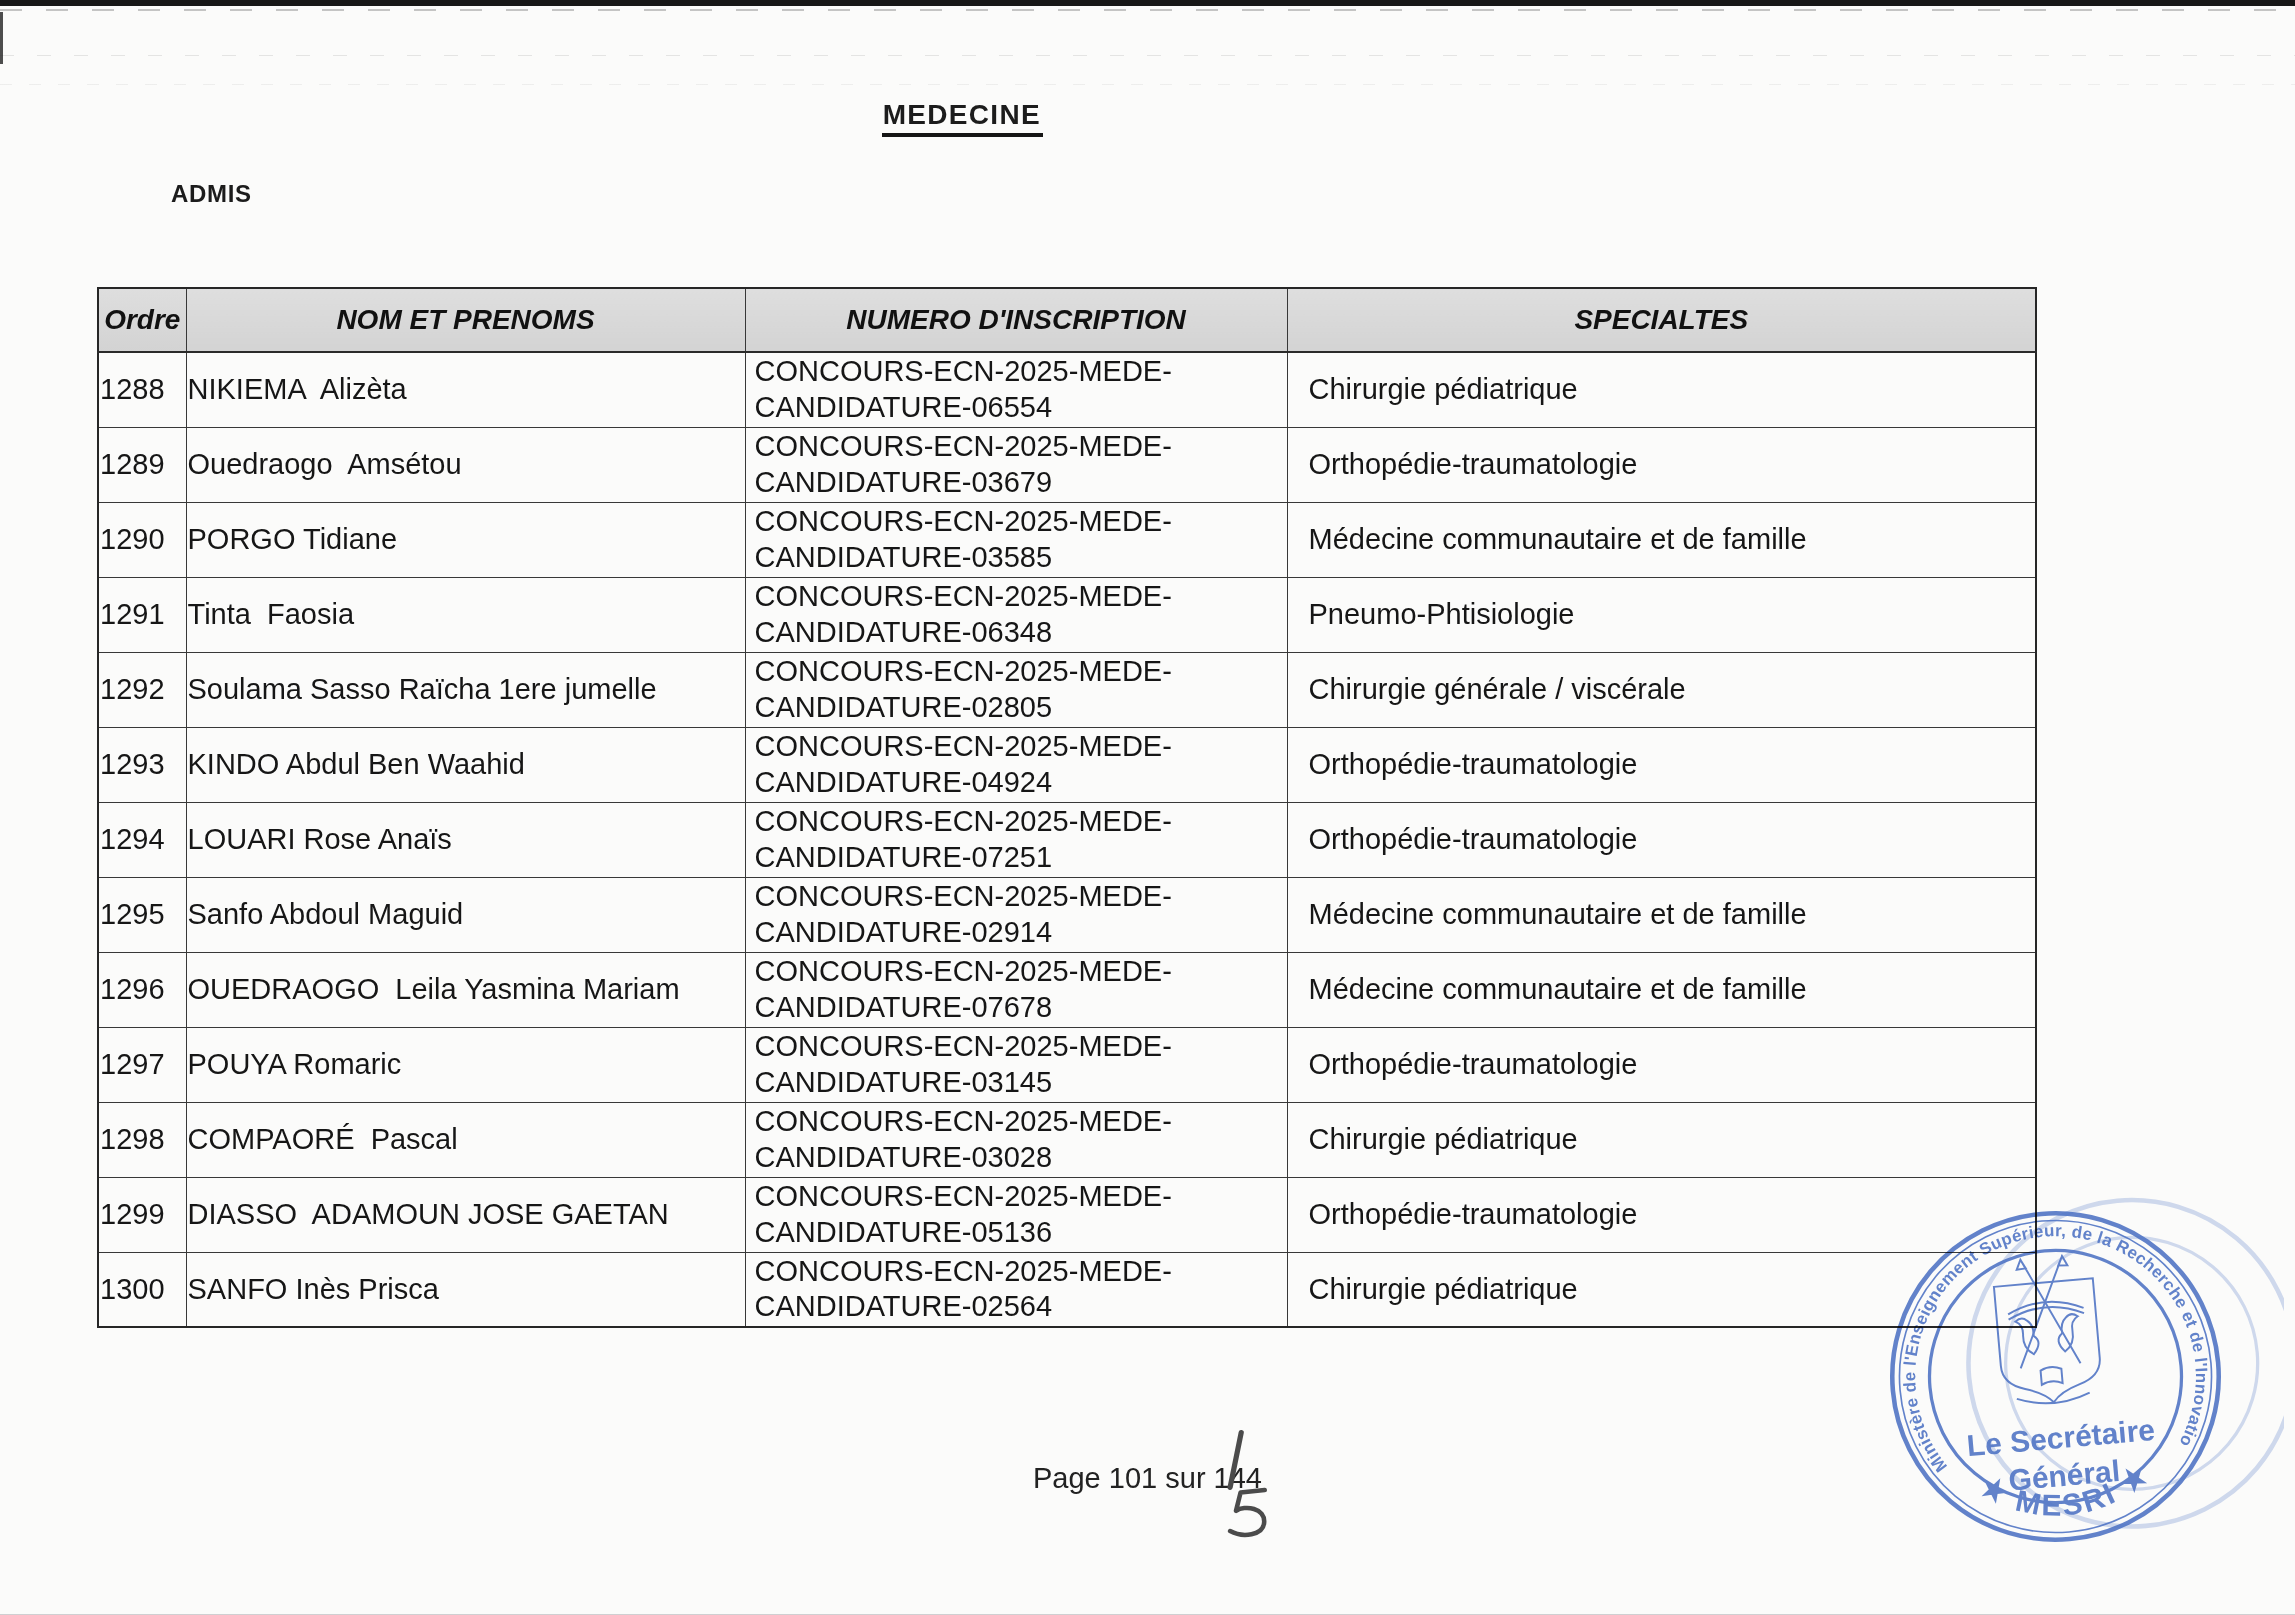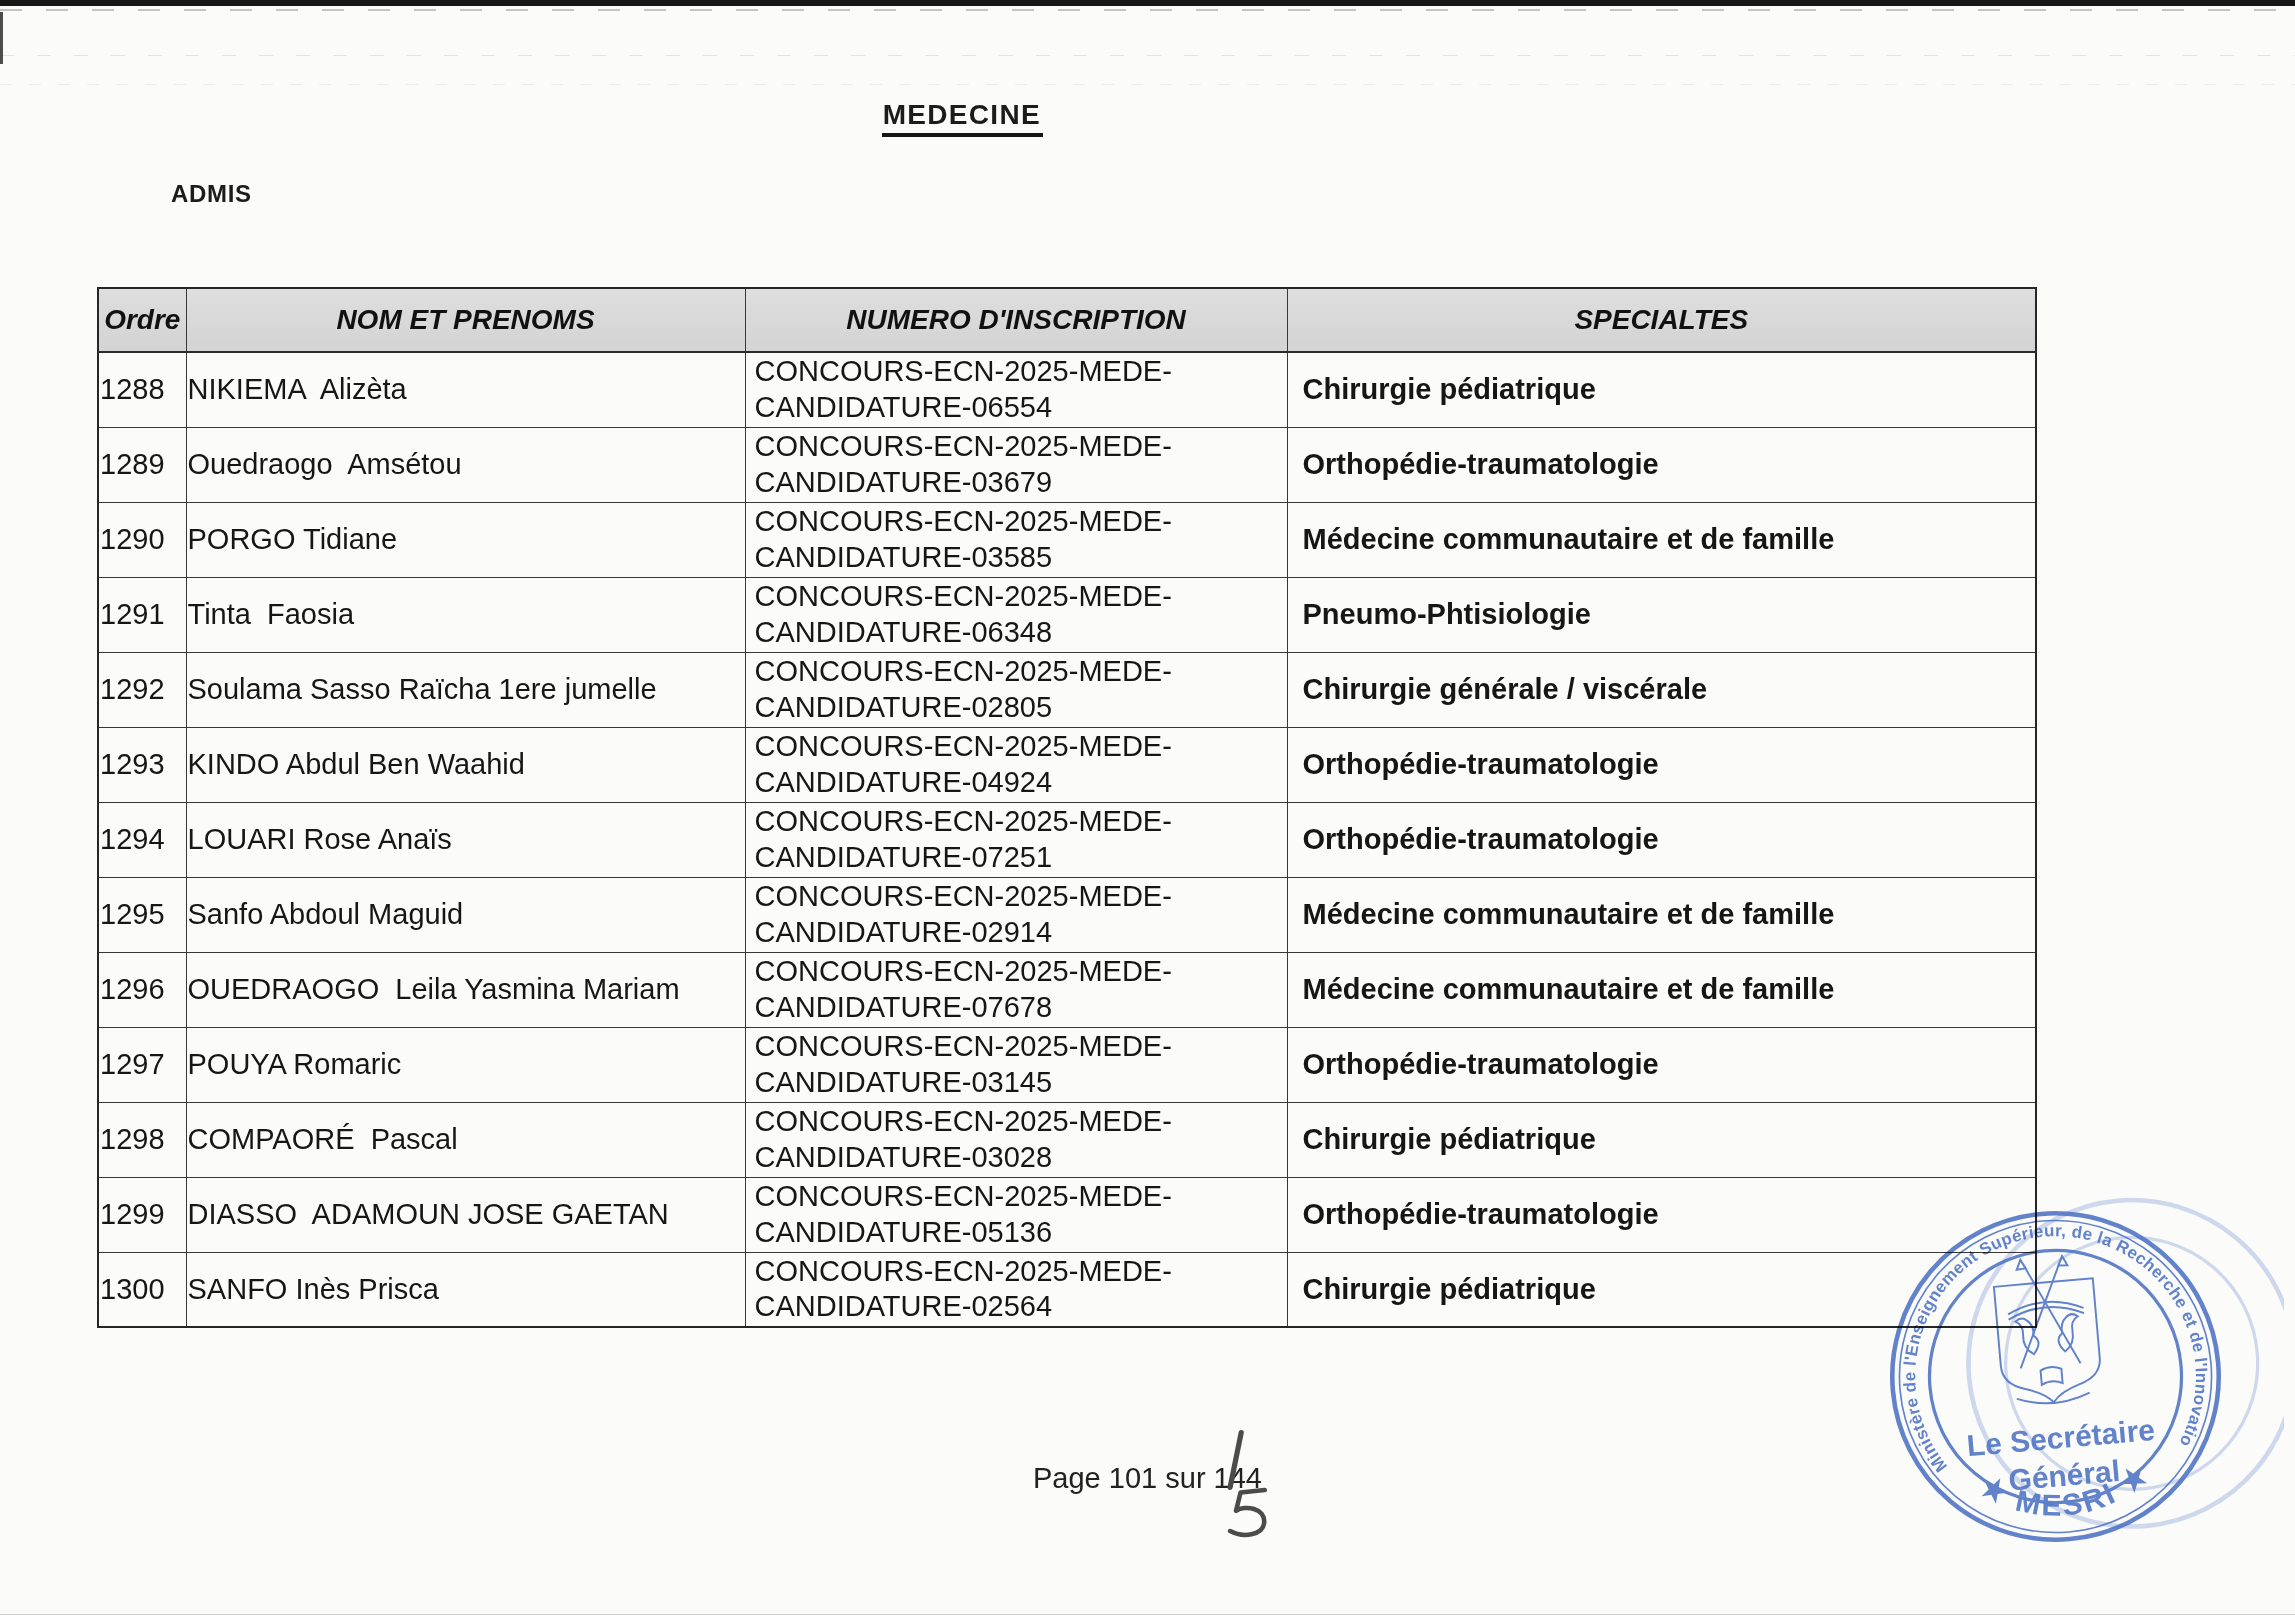--- a/index.html
+++ b/index.html
@@ -34,21 +34,21 @@
   }
   table.results th{
     height:64px;background:linear-gradient(180deg,#dedede 0%,#d3d3d3 100%);
     font-style:italic;font-weight:bold;font-size:28px;text-align:center;
     border-bottom:2px solid #2a2a2a;color:#111;
   }
   table.results td{height:75px;font-size:29px;vertical-align:middle;color:#161616;}
   td.c-ordre{text-align:left;}
   td.c-nom{padding-left:1px;white-space:pre-wrap;}
   td.c-num{padding-left:9px;line-height:1.22;}
-  td.c-spec{padding-left:15px;font-weight:bold;}
+  td.c-spec{padding-left:21px;}
   .num-line{display:block;}
 
   .footer-line{position:absolute;left:0;top:1462px;width:2295px;text-align:center;font-size:29px;color:#222;}
   .footer-line b{font-weight:normal;}
 
   .handwriting{position:absolute;left:1204px;top:1426px;}
   .stamp{position:absolute;left:1827px;top:1148px;mix-blend-mode:multiply;}
 </style>
 </head>
 <body>

